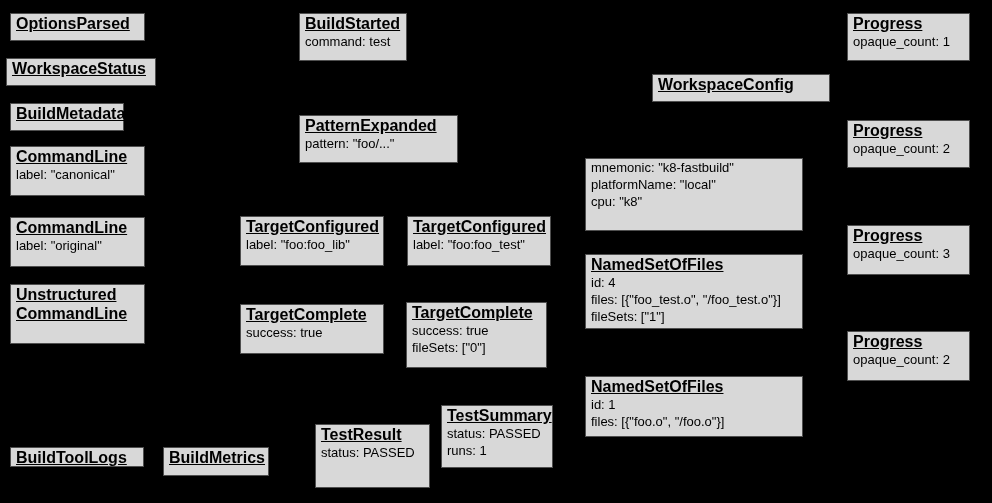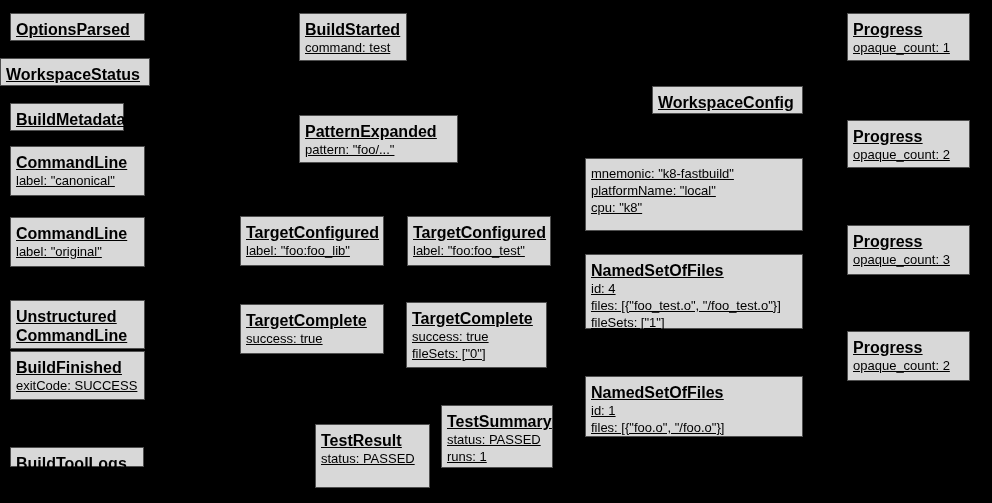--- a/index.html
+++ b/index.html
@@ -14,23 +14,22 @@
     background: var(--bg, #000);
     overflow: hidden;
     font-family: "Liberation Sans", sans-serif;
   }
   .node {
     position: absolute;
     box-sizing: border-box;
     background: var(--node-fill, #d8d8d8);
     border: 1px solid var(--node-border, #4f4f4f);
     color: var(--text, #000);
-    padding: 6px 5px 3px 5px;
+    padding: 0 5px 3px 5px;
     overflow: visible;
-    text-decoration: underline;
   }
   .node .t {
     font-size: 16px;
     font-weight: bold;
     text-decoration: underline;
     line-height: 19px;
     white-space: normal;
   }
   .node.nowrap-title .t {
     white-space: nowrap;
@@ -43,51 +42,50 @@
 </style>
 </head>
 <body>
 
 <div class="canvas">
 
   <div class="node nowrap-title" style="left:10px;top:13px;width:135px;height:28px">
     <div class="t">OptionsParsed</div>
   </div>
 
-  <div class="node nowrap-title" style="left:0;top:58px;width:150px;height:28px">
+  <div class="node nowrap-title" style="left:6px;top:58px;width:150px;height:28px">
     <div class="t">WorkspaceStatus</div>
   </div>
 
   <div class="node nowrap-title" style="left:10px;top:103px;width:114px;height:28px">
     <div class="t">BuildMetadata</div>
   </div>
 
   <div class="node nowrap-title" style="left:10px;top:146px;width:135px;height:50px">
     <div class="t">CommandLine</div>
     <div class="ln">label: "canonical"</div>
   </div>
 
   <div class="node nowrap-title" style="left:10px;top:217px;width:135px;height:50px">
     <div class="t">CommandLine</div>
     <div class="ln">label: "original"</div>
   </div>
 
-  <div class="node" style="left:10px;top:300px;width:135px;height:49px">
+  <div class="node" style="left:10px;top:284px;width:135px;height:60px">
     <div class="t">Unstructured CommandLine</div>
   </div>
 
-  <div class="node nowrap-title" style="left:10px;top:351px;width:135px;height:49px">
-    <div class="t">BuildFinished</div>
-    <div class="ln">exitCode: SUCCESS</div>
-  </div>
 
   <div class="node nowrap-title" style="left:10px;top:447px;width:134px;height:20px">
     <div class="t">BuildToolLogs</div>
   </div>
 
+  <div class="node nowrap-title" style="left:163px;top:447px;width:106px;height:29px">
+    <div class="t">BuildMetrics</div>
+  </div>
 
   <div class="node nowrap-title" style="left:299px;top:13px;width:108px;height:48px">
     <div class="t">BuildStarted</div>
     <div class="ln">command: test</div>
   </div>
 
   <div class="node nowrap-title" style="left:299px;top:115px;width:159px;height:48px">
     <div class="t">PatternExpanded</div>
     <div class="ln">pattern: "foo/..."</div>
   </div>
@@ -117,21 +115,21 @@
     <div class="t">TestResult</div>
     <div class="ln">status: PASSED</div>
   </div>
 
   <div class="node nowrap-title" style="left:441px;top:405px;width:112px;height:63px">
     <div class="t">TestSummary</div>
     <div class="ln">status: PASSED</div>
     <div class="ln">runs: 1</div>
   </div>
 
-  <div class="node nowrap-title" style="left:652px;top:86px;width:151px;height:28px">
+  <div class="node nowrap-title" style="left:652px;top:74px;width:178px;height:28px">
     <div class="t">WorkspaceConfig</div>
   </div>
 
   <div class="node nowrap-title" style="left:585px;top:158px;width:218px;height:73px">
     <div class="ln">mnemonic: "k8-fastbuild"</div>
     <div class="ln">platformName: "local"</div>
     <div class="ln">cpu: "k8"</div>
   </div>
 
   <div class="node nowrap-title" style="left:585px;top:254px;width:218px;height:75px">

